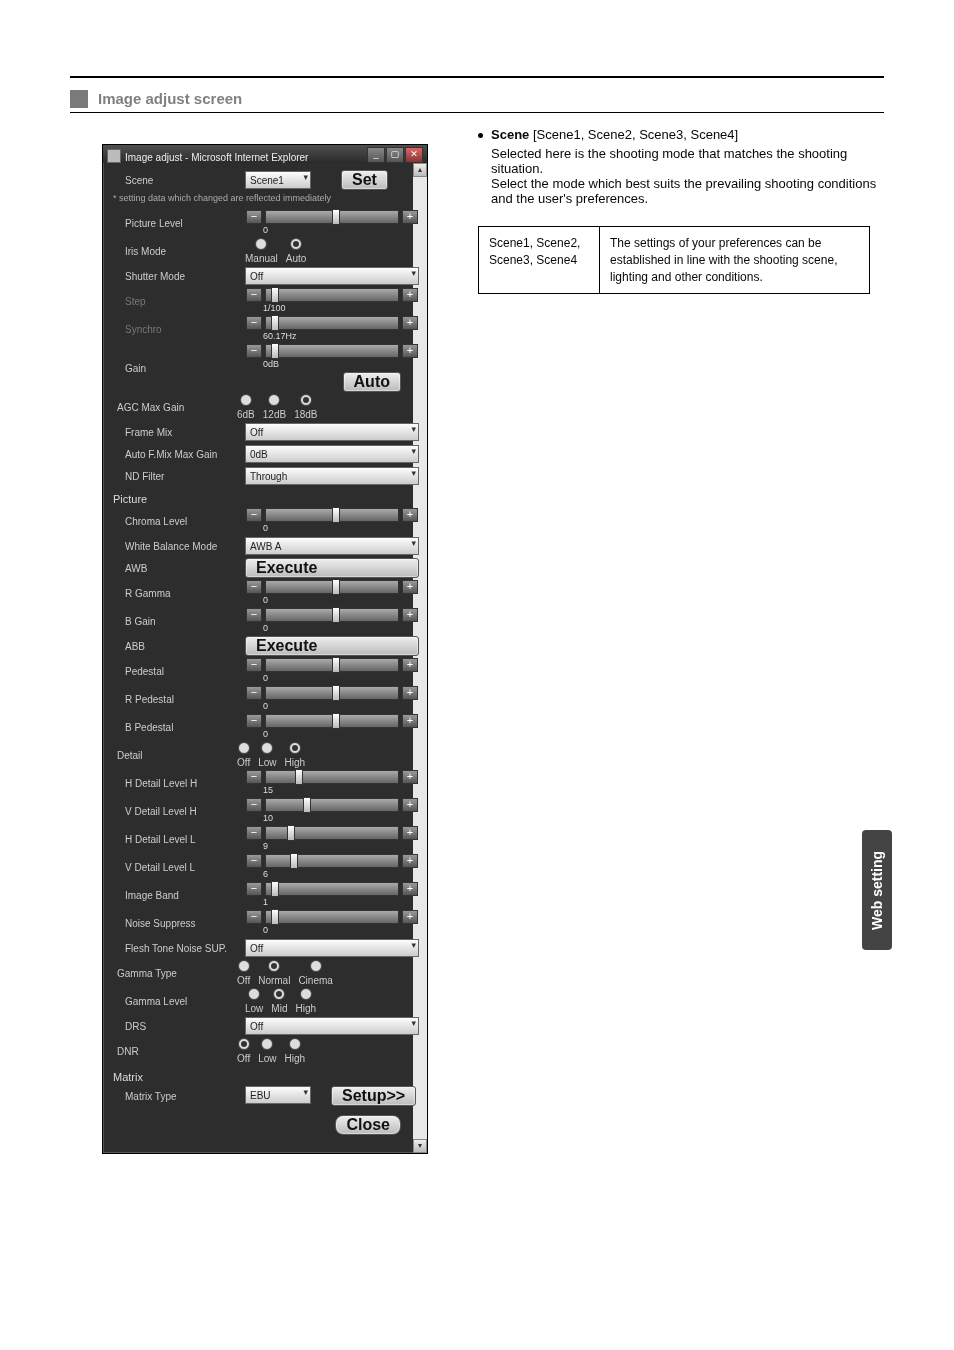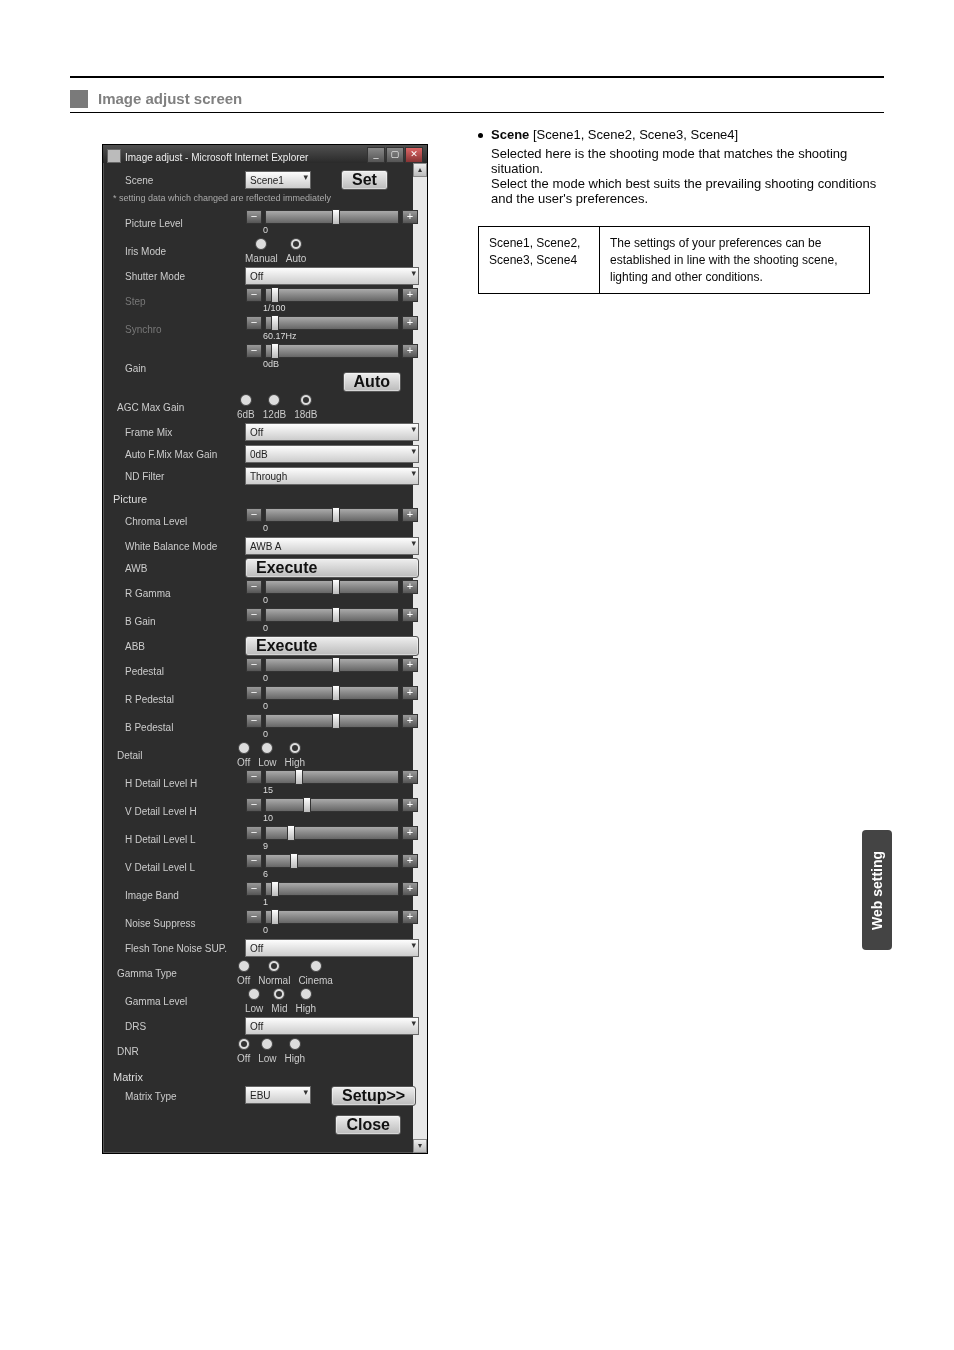--- a/index.html
+++ b/index.html
@@ -796,21 +796,21 @@
 
     <div class="row">
       <div class="label indent">Matrix Type</div>
       <div class="control" style="flex-direction:row;gap:20px;">
         <div class="select">EBU</div>
         <div class="btn3d">Setup&gt;&gt;</div>
       </div>
     </div>
 
     <div class="close-row">
-      <div class="btn3d" style="display:inline-flex;">Close</div>
+      <div class="btn3d" style="display:inline-flex;border-radius:8px;">Close</div>
     </div>
   </div>
 </div>
 
 <div class="right-col">
   <div class="bulleted">
     <div class="dot"></div>
     <div>
       <div>
         <b>Scene</b>

